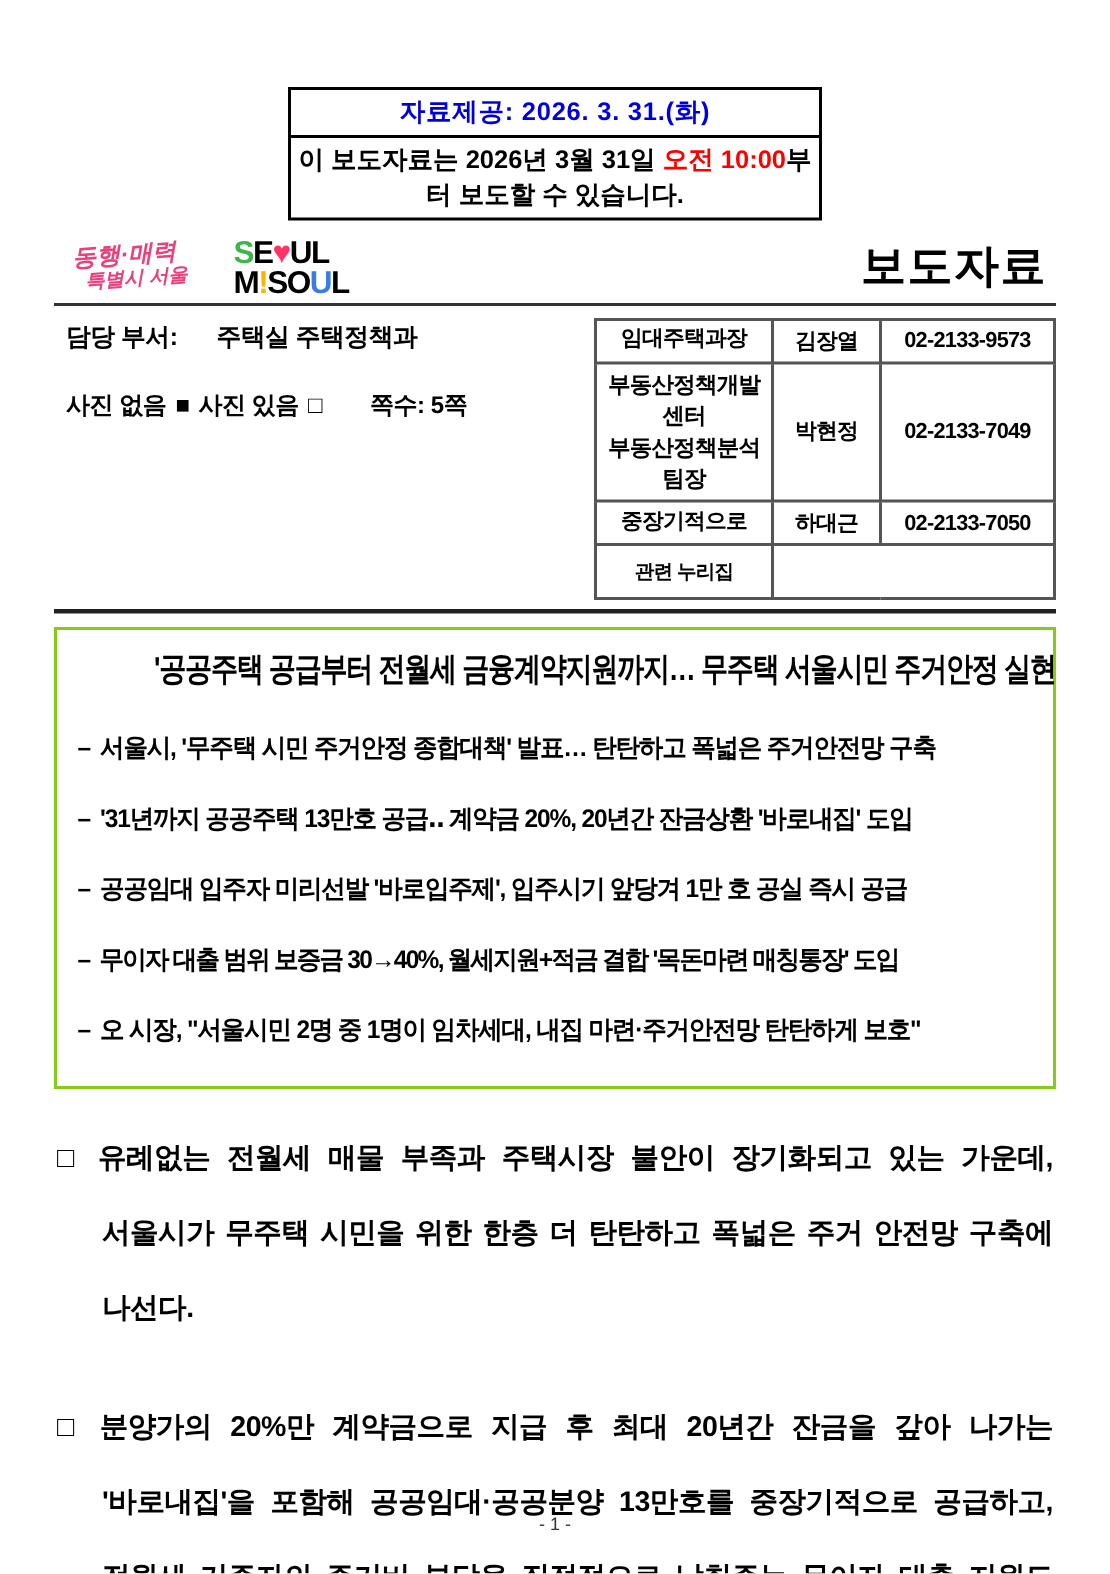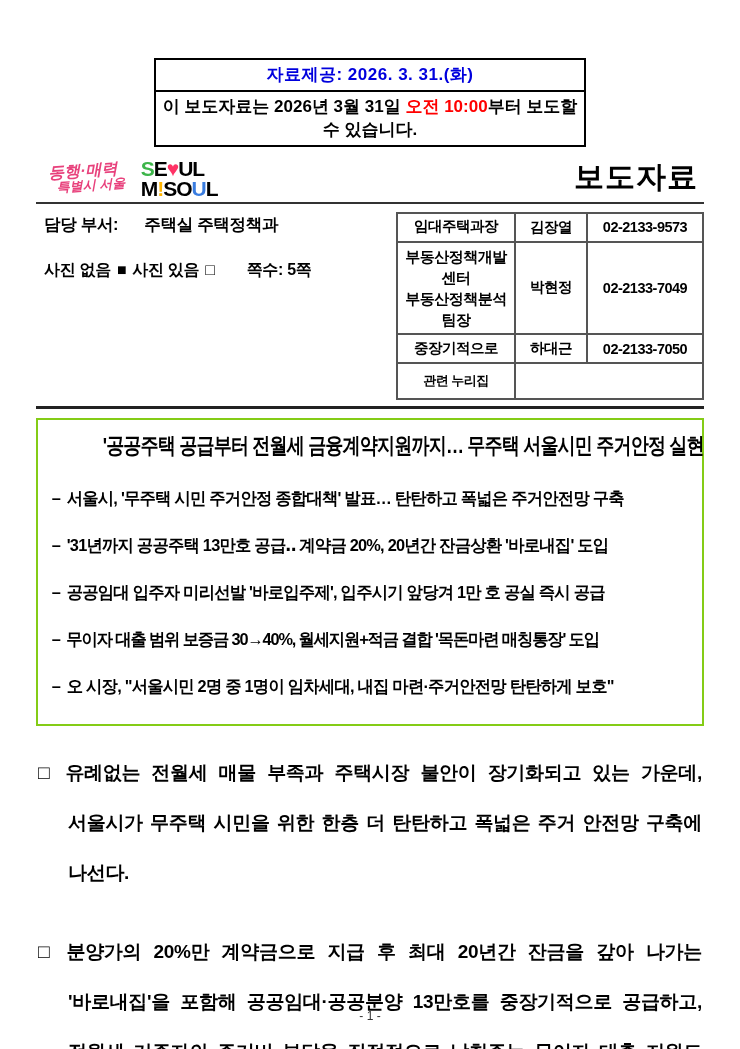--- a/index.html
+++ b/index.html
@@ -9,21 +9,21 @@
     width: 740px; height: 1049px;
     margin: 0 auto;
     background: #ffffff;
     font-family: "Liberation Sans", "DejaVu Sans", sans-serif;
     color: #000;
     overflow: hidden;
     padding: 58px 36px 0 36px;
   }
 
   
-  .embargo-box { width: 432px; margin: 0 auto; border: 2px solid #000; }
+  .embargo-box { width: 356px; margin: 0 auto; border: 2px solid #000; }
   .embargo-title {
     text-align: center; font-weight: bold; font-size: 17px;
     color: #0000dd; padding: 3px 0 4px; border-bottom: 2px solid #000;
     letter-spacing: 0.5px;
   }
   .embargo-notice { text-align: center; font-weight: bold; font-size: 17px; padding: 3px 0 4px; }
   .embargo-notice .red { color: #ff0000; }
 
   
   .header-row {
@@ -31,21 +31,21 @@
     border-bottom: 2px solid #333;
     padding: 4px 6px 2px 6px; height: 57px;
   }
   .slogan {
     color: #e8417c; font-weight: bold; font-style: italic;
     font-size: 16px; line-height: 1.0; transform: rotate(-4deg);
     text-align: center; margin-bottom: 8px;
   }
   .slogan .slogan2 { font-size: 13px; padding-left: 14px; }
   .seoul-logo {
-    margin-left: 16px; font-weight: 900; font-size: 21px;
+    margin-left: 31px; font-weight: 900; font-size: 21px;
     line-height: 0.92; letter-spacing: -1px; margin-bottom: 2px;
   }
   .lg-green { color: #3db54a; } .lg-pink { color: #ff3366; }
   .lg-yellow { color: #ffb400; } .lg-blue { color: #3a7de0; }
   .doc-type {
     margin-left: auto; font-weight: 900; font-size: 30px;
     letter-spacing: 1px; margin-bottom: 2px;
   }
 
   

